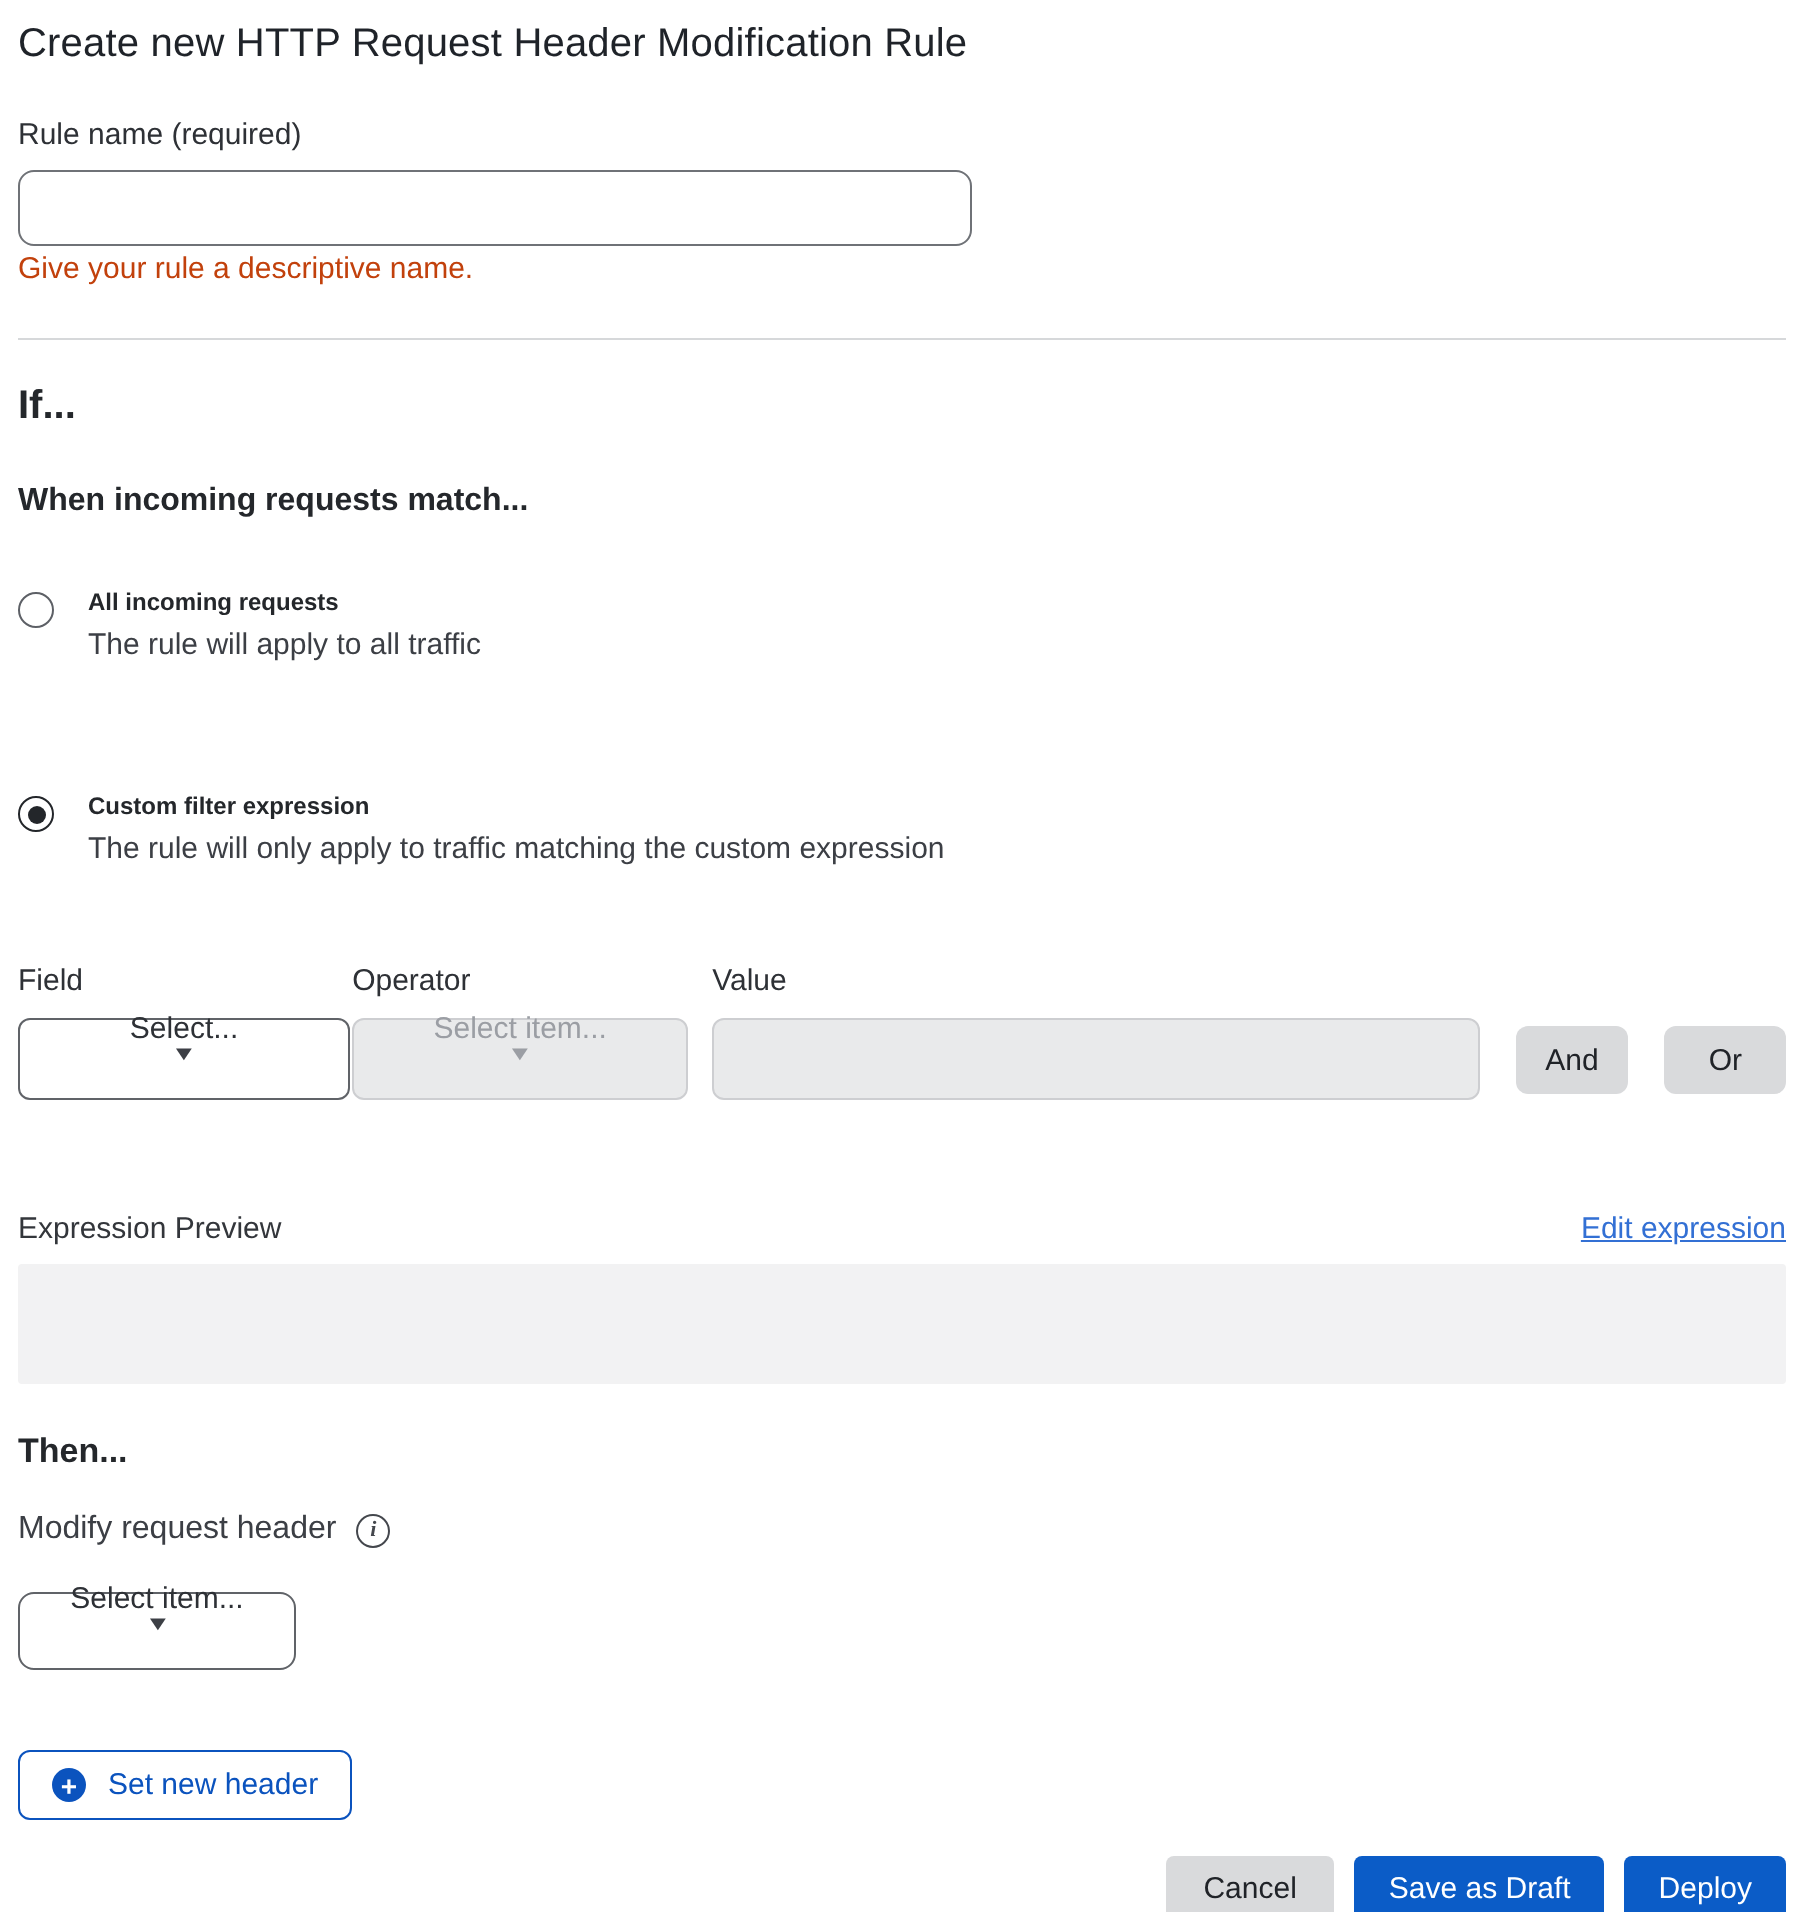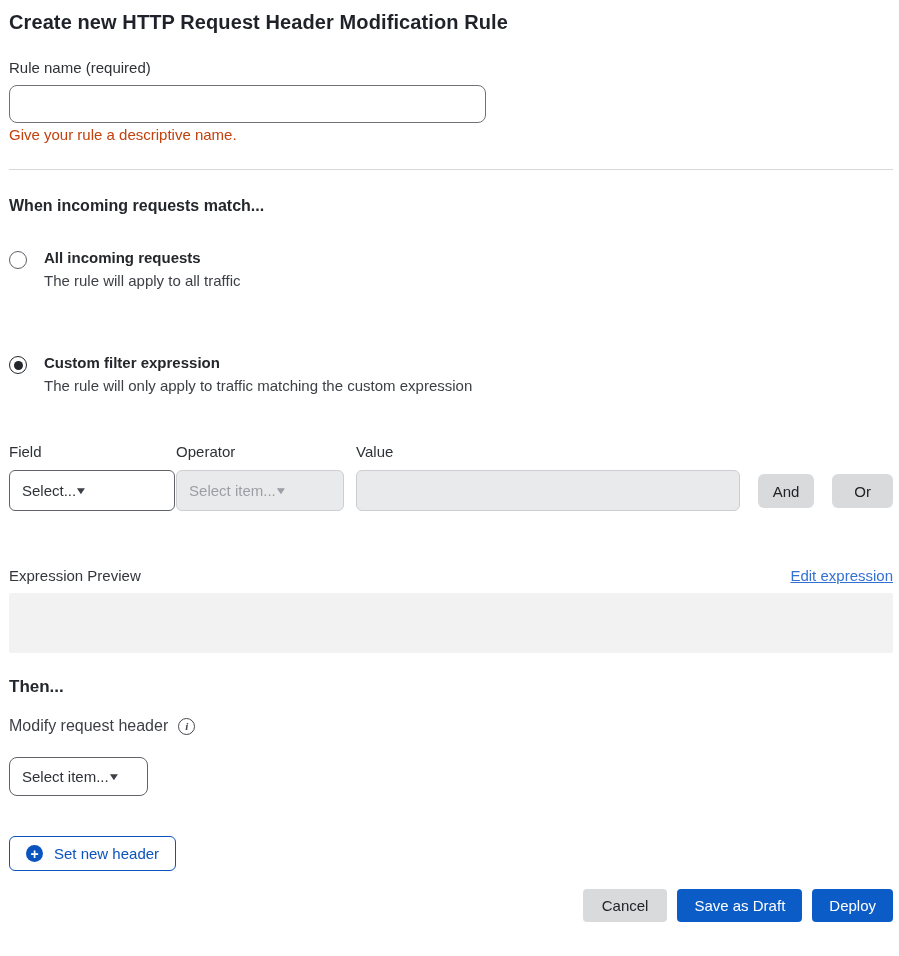--- a/index.html
+++ b/index.html
@@ -6,21 +6,21 @@
   html, body { background: #ffffff; }
   body {
     width: 899px; height: 956px;
     font-family: "Liberation Sans", "DejaVu Sans", sans-serif;
     color: #24272b;
     overflow: hidden;
   }
   .page { padding: 10px 6px 0 9px; width: 899px; }
 
   .page-title {
-    font-size: 20px; font-weight: 700; color: #1f2329; line-height: 1.2;
+    font-size: 20px; font-weight: 400; color: #1f2329; line-height: 1.2;
     letter-spacing: 0.1px;
   }
 
   .field-label { margin-top: 25px; font-size: 15px; color: #2e3136; }
   .rule-name-input {
     display: block; margin-top: 9px; width: 477px; height: 38px;
     border: 1px solid #6f7277; border-radius: 8px; background: #fff;
     font-size: 15px; padding: 0 12px; color: #24272b; outline: none;
   }
   .help-text { margin-top: 3px; font-size: 15px; color: #c2410c; }
@@ -35,33 +35,33 @@
   .radio-circle {
     flex: 0 0 auto; width: 18px; height: 18px; border-radius: 50%;
     border: 1px solid #5d6066; background: #fff; margin-top: 2px;
     display: flex; align-items: center; justify-content: center; cursor: pointer;
   }
   .radio-circle.selected { border: 1.5px solid #23262a; }
   .radio-circle.selected::after {
     content: ""; width: 9px; height: 9px; border-radius: 50%; background: #23262a;
   }
   .radio-texts { margin-left: 17px; }
-  .radio-label { font-size: 15px; font-weight: 700; color: #24272b; cursor: pointer; }
+  .radio-label { font-size: 12px; font-weight: 700; color: #24272b; cursor: pointer; }
   .radio-desc { margin-top: 6px; font-size: 15px; color: #3c3f45; }
 
   .builder-row { margin-top: 45px; display: flex; align-items: flex-end; }
   .builder-col .col-label { font-size: 15px; color: #2e3136; margin-bottom: 10px; }
   .col-field { width: 168px; }
   .col-operator { width: 170px; margin-left: 1px; }
   .col-value { width: 388px; margin-left: 12px; }
 
   .select-control {
     height: 41px; border-radius: 6px; padding: 16px 12px;
-    display: flex; align-items: center; justify-content: flex-start;
-    font-size: 15px; cursor: pointer;
+    display: flex; align-items: center; justify-content: flex-end;
+    font-size: 15px; cursor: pointer; flex-direction: column;
   }
   .select-enabled { background: #fff; border: 1px solid #606368; color: #2e3136; }
   .select-disabled { background: #e9eaeb; border: 1px solid #cdced1; color: #9b9ea4; cursor: default; }
   .caret { font-size: 10px; line-height: 1; transform: scaleX(1.35); }
   .caret.dark { color: #3c3f45; }
   .caret.gray { color: #9b9ea4; }
 
   .value-input {
     width: 100%; height: 41px; border-radius: 6px;
     background: #e9eaeb; border: 1px solid #cdced1;
@@ -125,20 +125,21 @@
 <div class="page">
 
   <h1 class="page-title">Create new HTTP Request Header Modification Rule</h1>
 
   <div class="field-label">Rule name (required)</div>
   <input class="rule-name-input" type="text" value="" style="">
   <div class="help-text">Give your rule a descriptive name.</div>
 
   <hr class="divider">
 
+  <h2 class="h-if">If...</h2>
   <h3 class="h-when">When incoming requests match...</h3>
 
   <div class="radio-option">
     <span class="radio-circle"></span>
     <div class="radio-texts">
       <div class="radio-label">All incoming requests</div>
       <div class="radio-desc">The rule will apply to all traffic</div>
     </div>
   </div>
 

